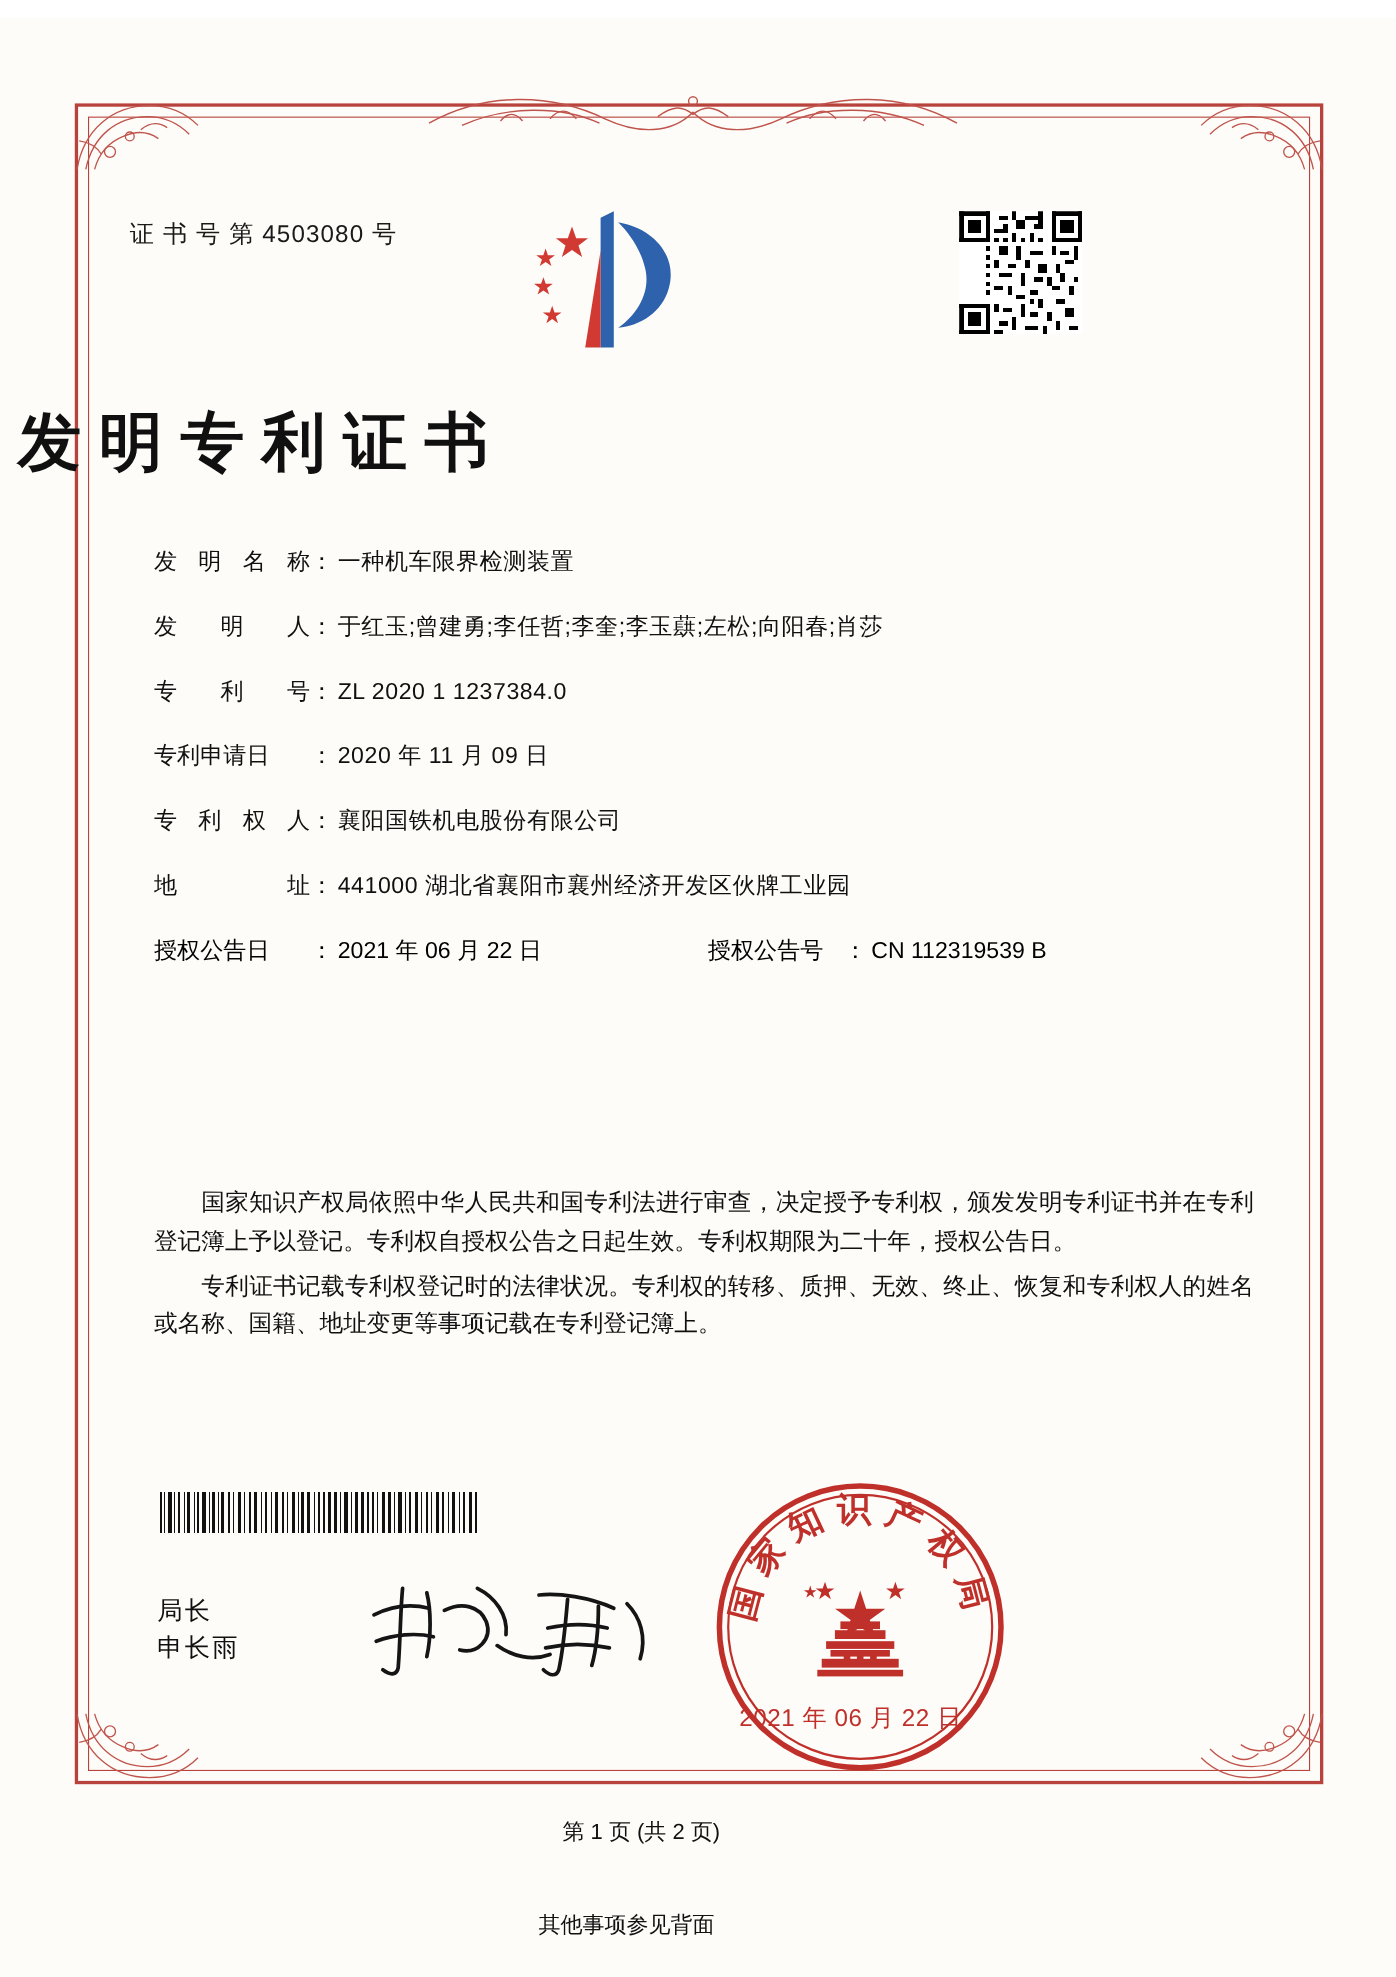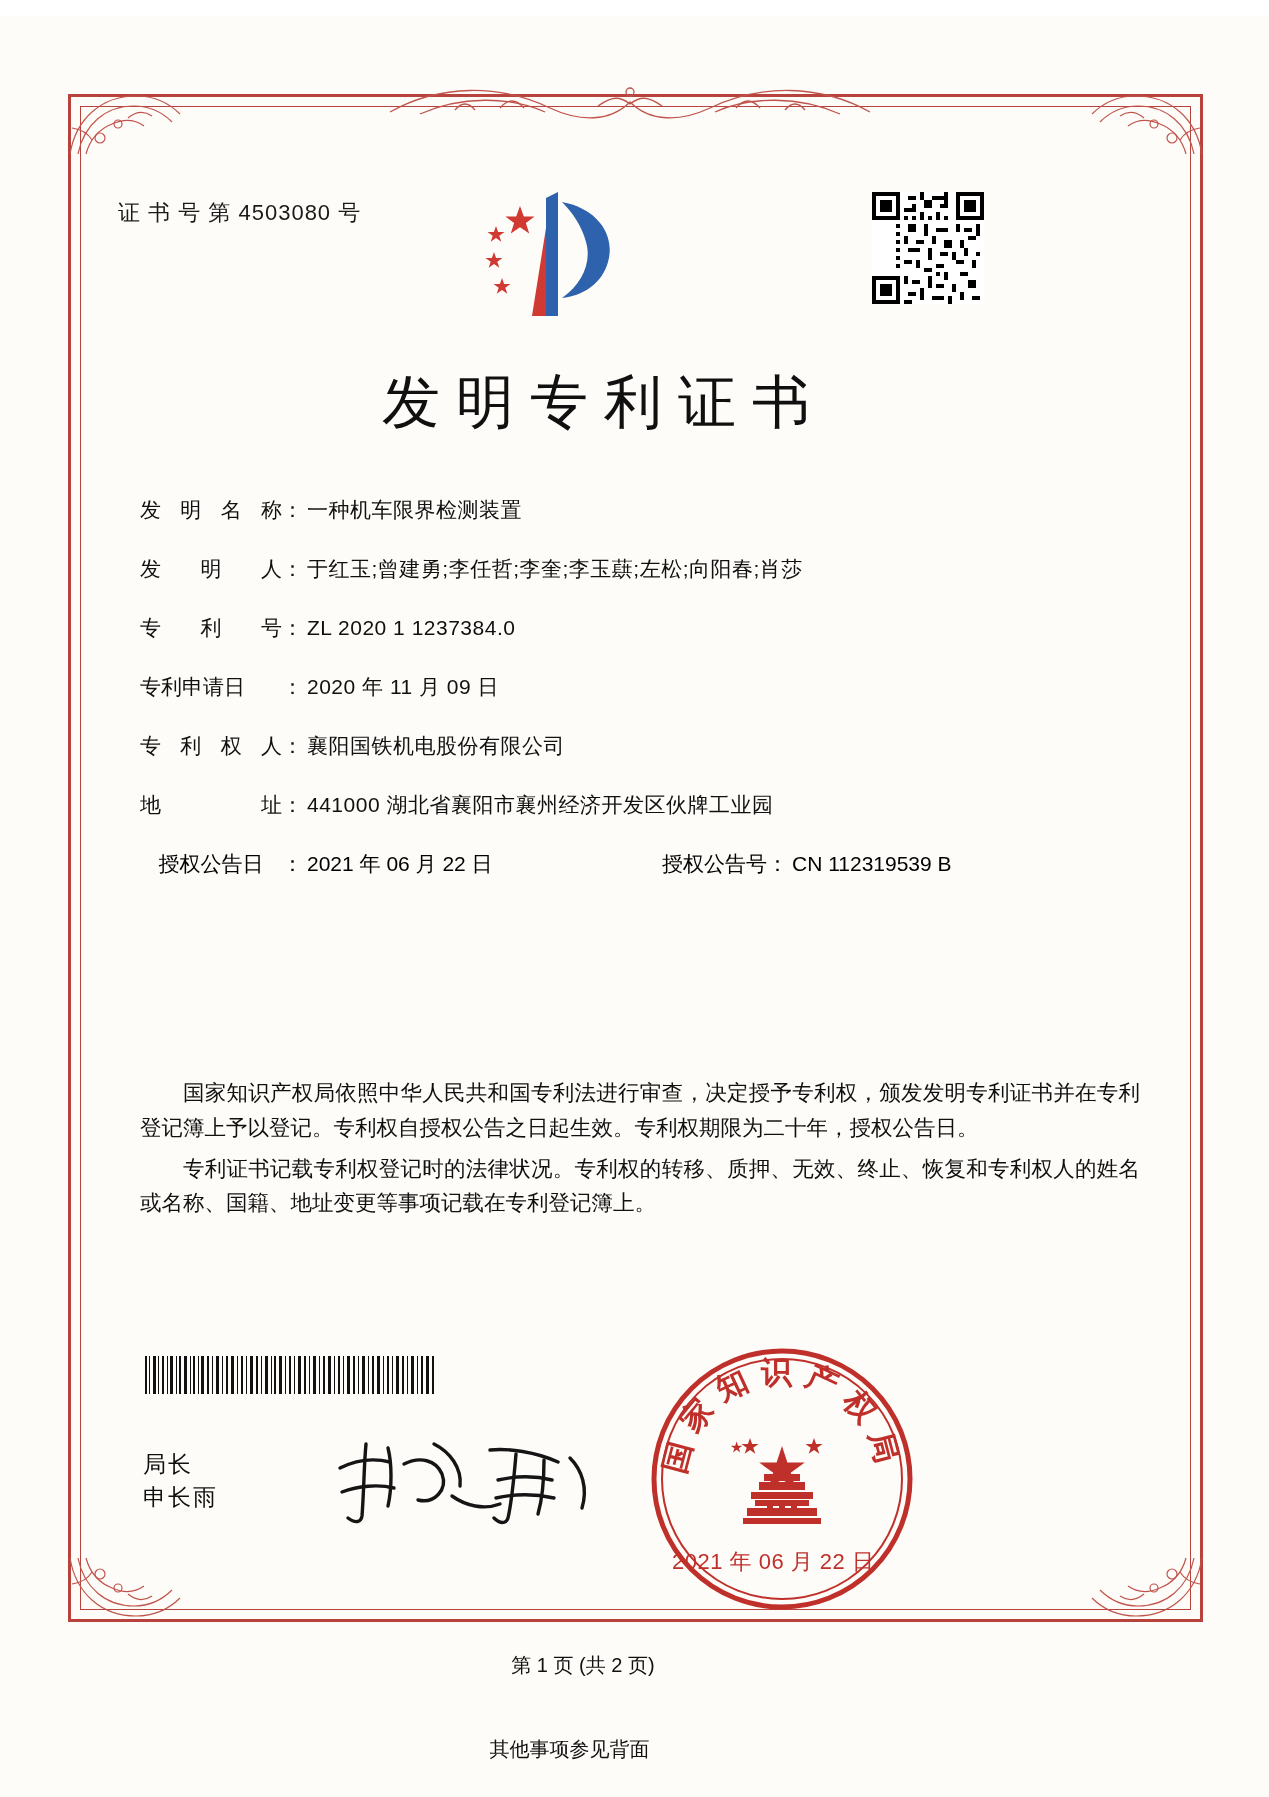--- a/index.html
+++ b/index.html
@@ -89,25 +89,24 @@
     height: 112px;
     background-color: #ffffff;
   }
   .qr svg { display:block; }
 
   
   .title {
     position: absolute;
     left: 0; top: 348px;
     width: 1192px;
-    text-align: center;
     font-size: 58px;
     letter-spacing: 16px;
     text-indent: 16px;
-    font-weight: 400;
+    font-weight: 700;
     color: #101010;
     font-family: "Liberation Sans", sans-serif;
   }
 
   
   .fields {
     position: absolute;
     left: 140px;
     top: 480px;
     width: 1000px;
@@ -131,23 +130,23 @@
     flex: 0 0 auto;
     padding-right: 4px;
   }
   .field-value {
     flex: 1 1 auto;
     font-family: "Liberation Sans", sans-serif;
     letter-spacing: 0.5px;
   }
 
   .row-two { display: flex; align-items: baseline; font-size: 21px; margin-bottom: 26px;}
-  .row-two .seg1-label { width: 142px; flex: 0 0 142px; display:flex; justify-content: center; font-family: Liberation Serif, serif;}
+  .row-two .seg1-label { width: 142px; flex: 0 0 142px; display:flex; justify-content: flex-start; font-family: Liberation Serif, serif;}
   .row-two .seg1-val { flex: 0 0 318px; font-family: "Liberation Sans", sans-serif;}
-  .row-two .seg2-label { flex: 0 0 142px; display:flex; justify-content: flex-end; font-family: Liberation Serif, serif;}
+  .row-two .seg2-label { flex: 0 0 142px; display:flex; justify-content: center; font-family: Liberation Serif, serif;}
   .row-two .seg2-val { flex: 1 1 auto; font-family: "Liberation Sans", sans-serif;}
 
   
   .paras {
     position: absolute;
     left: 140px;
     top: 1060px;
     width: 1000px;
     font-size: 21.5px;
     line-height: 1.62;

